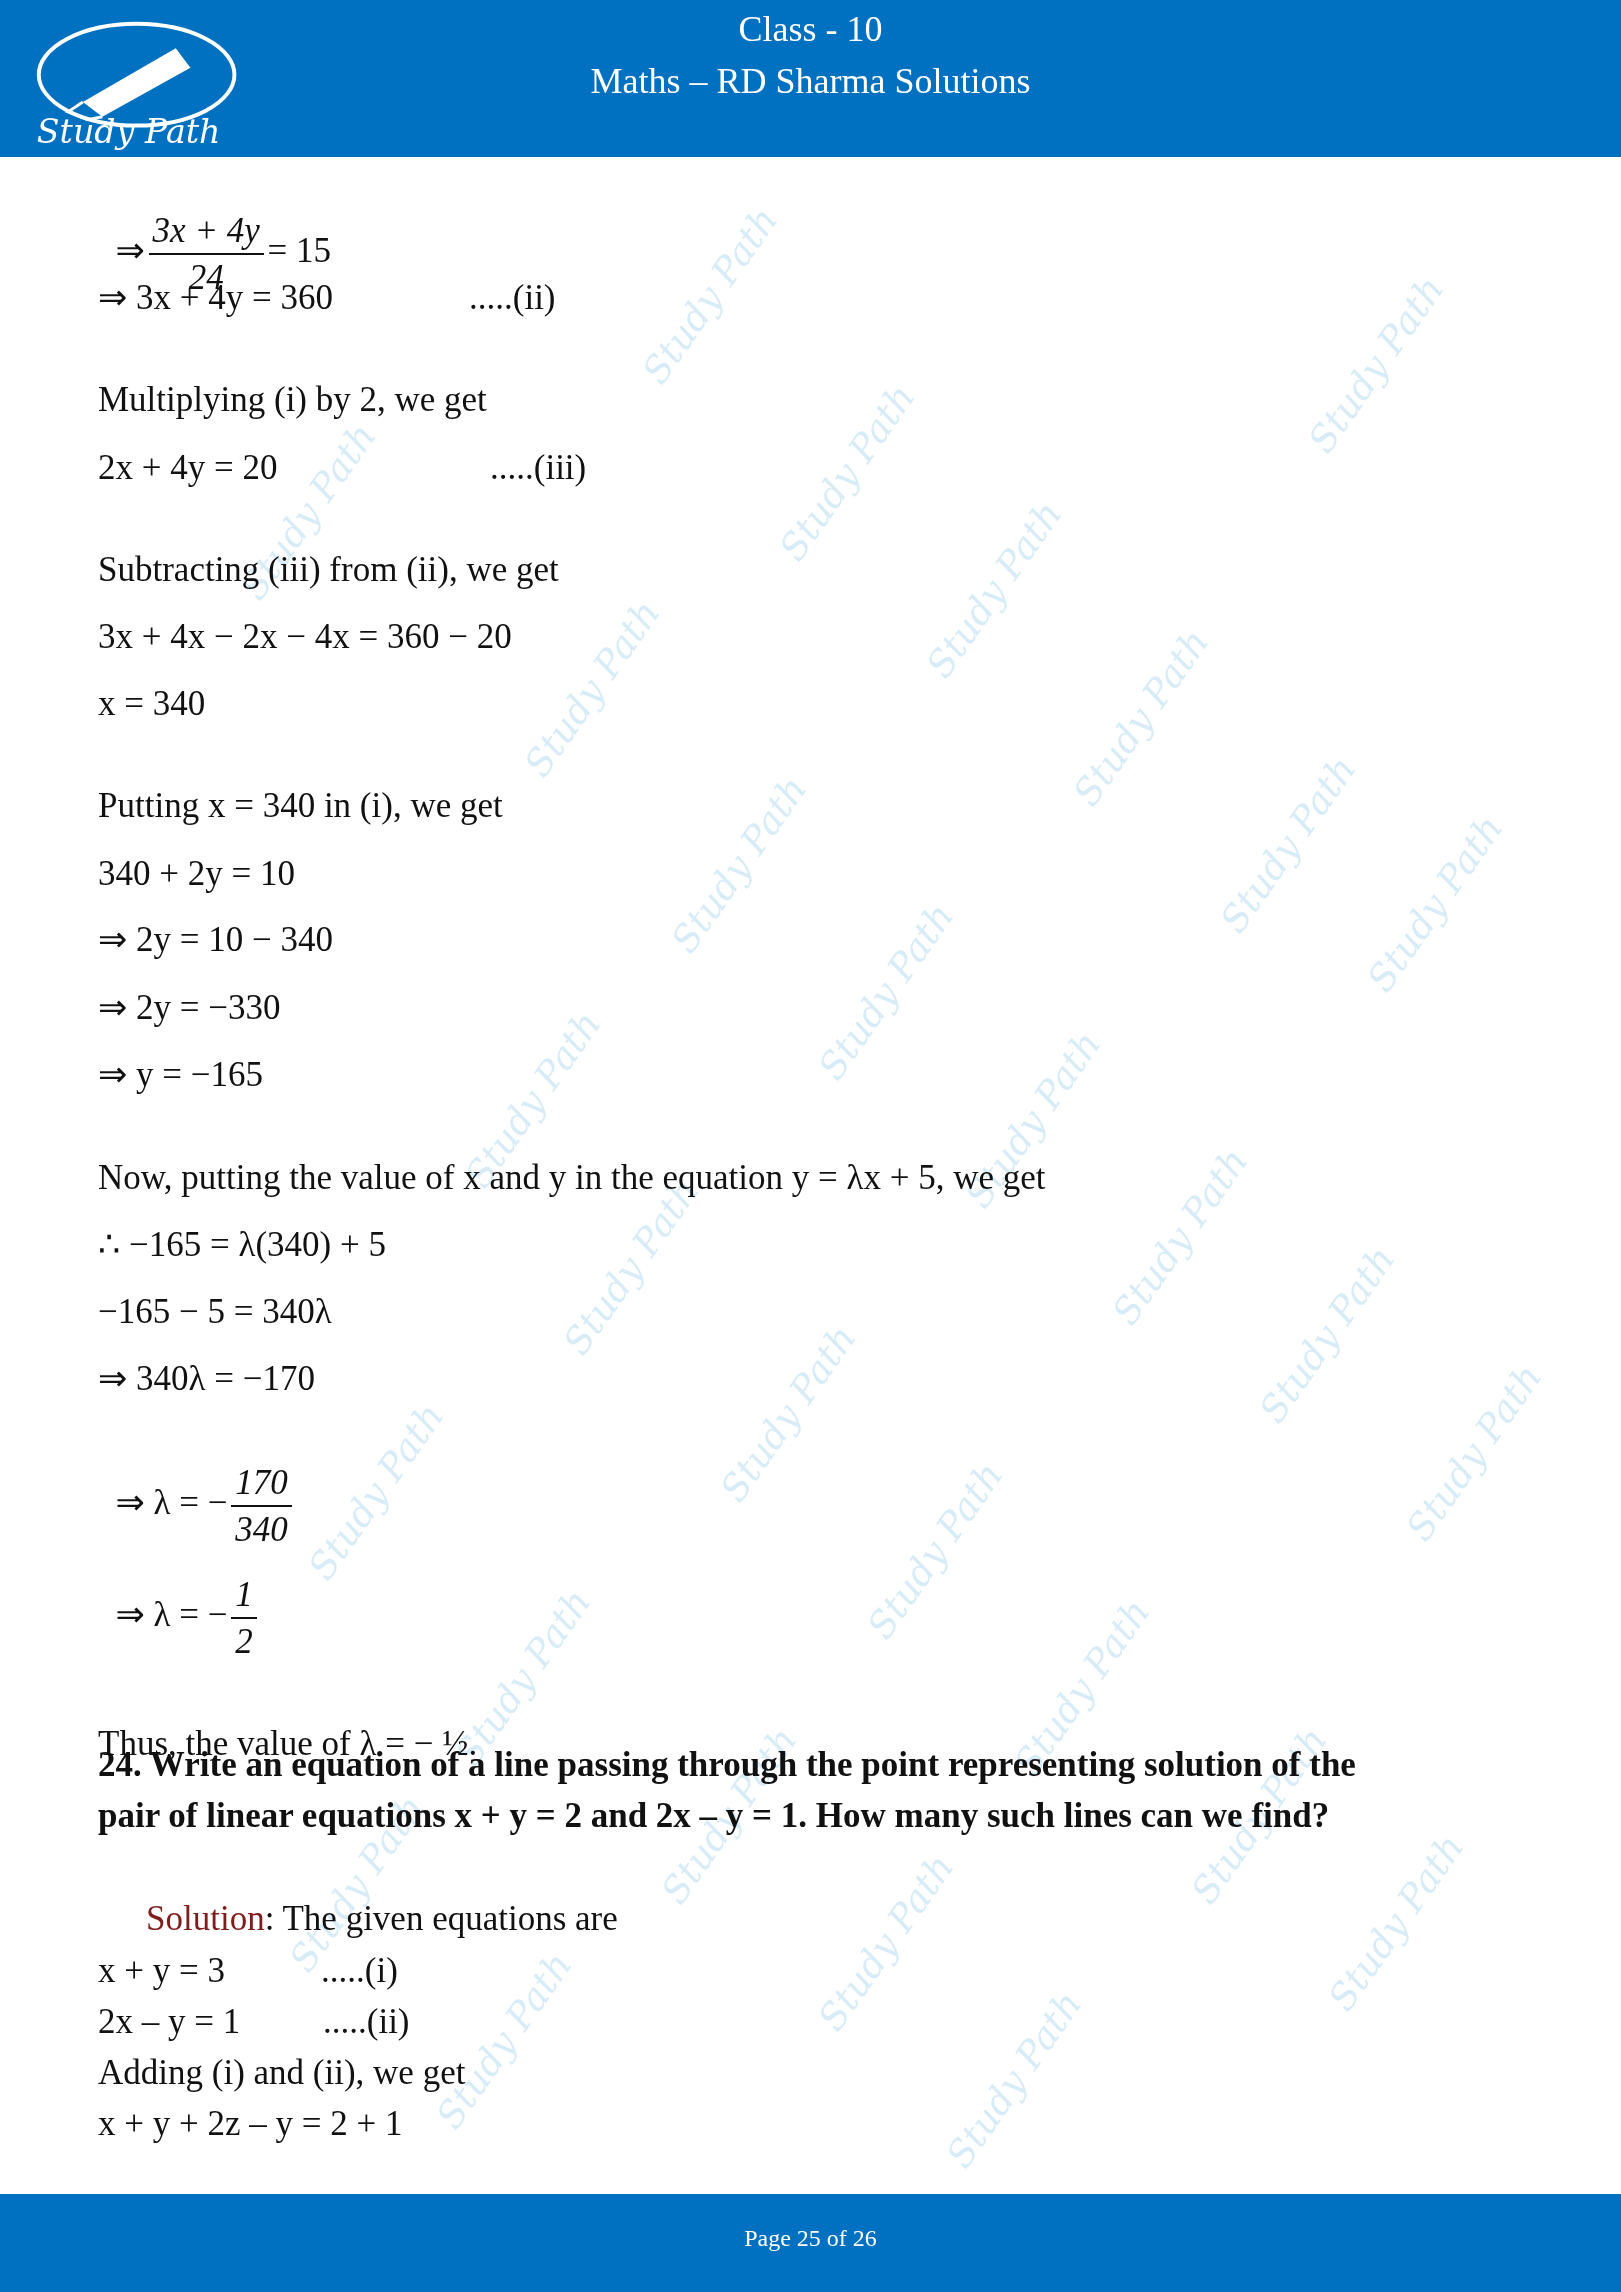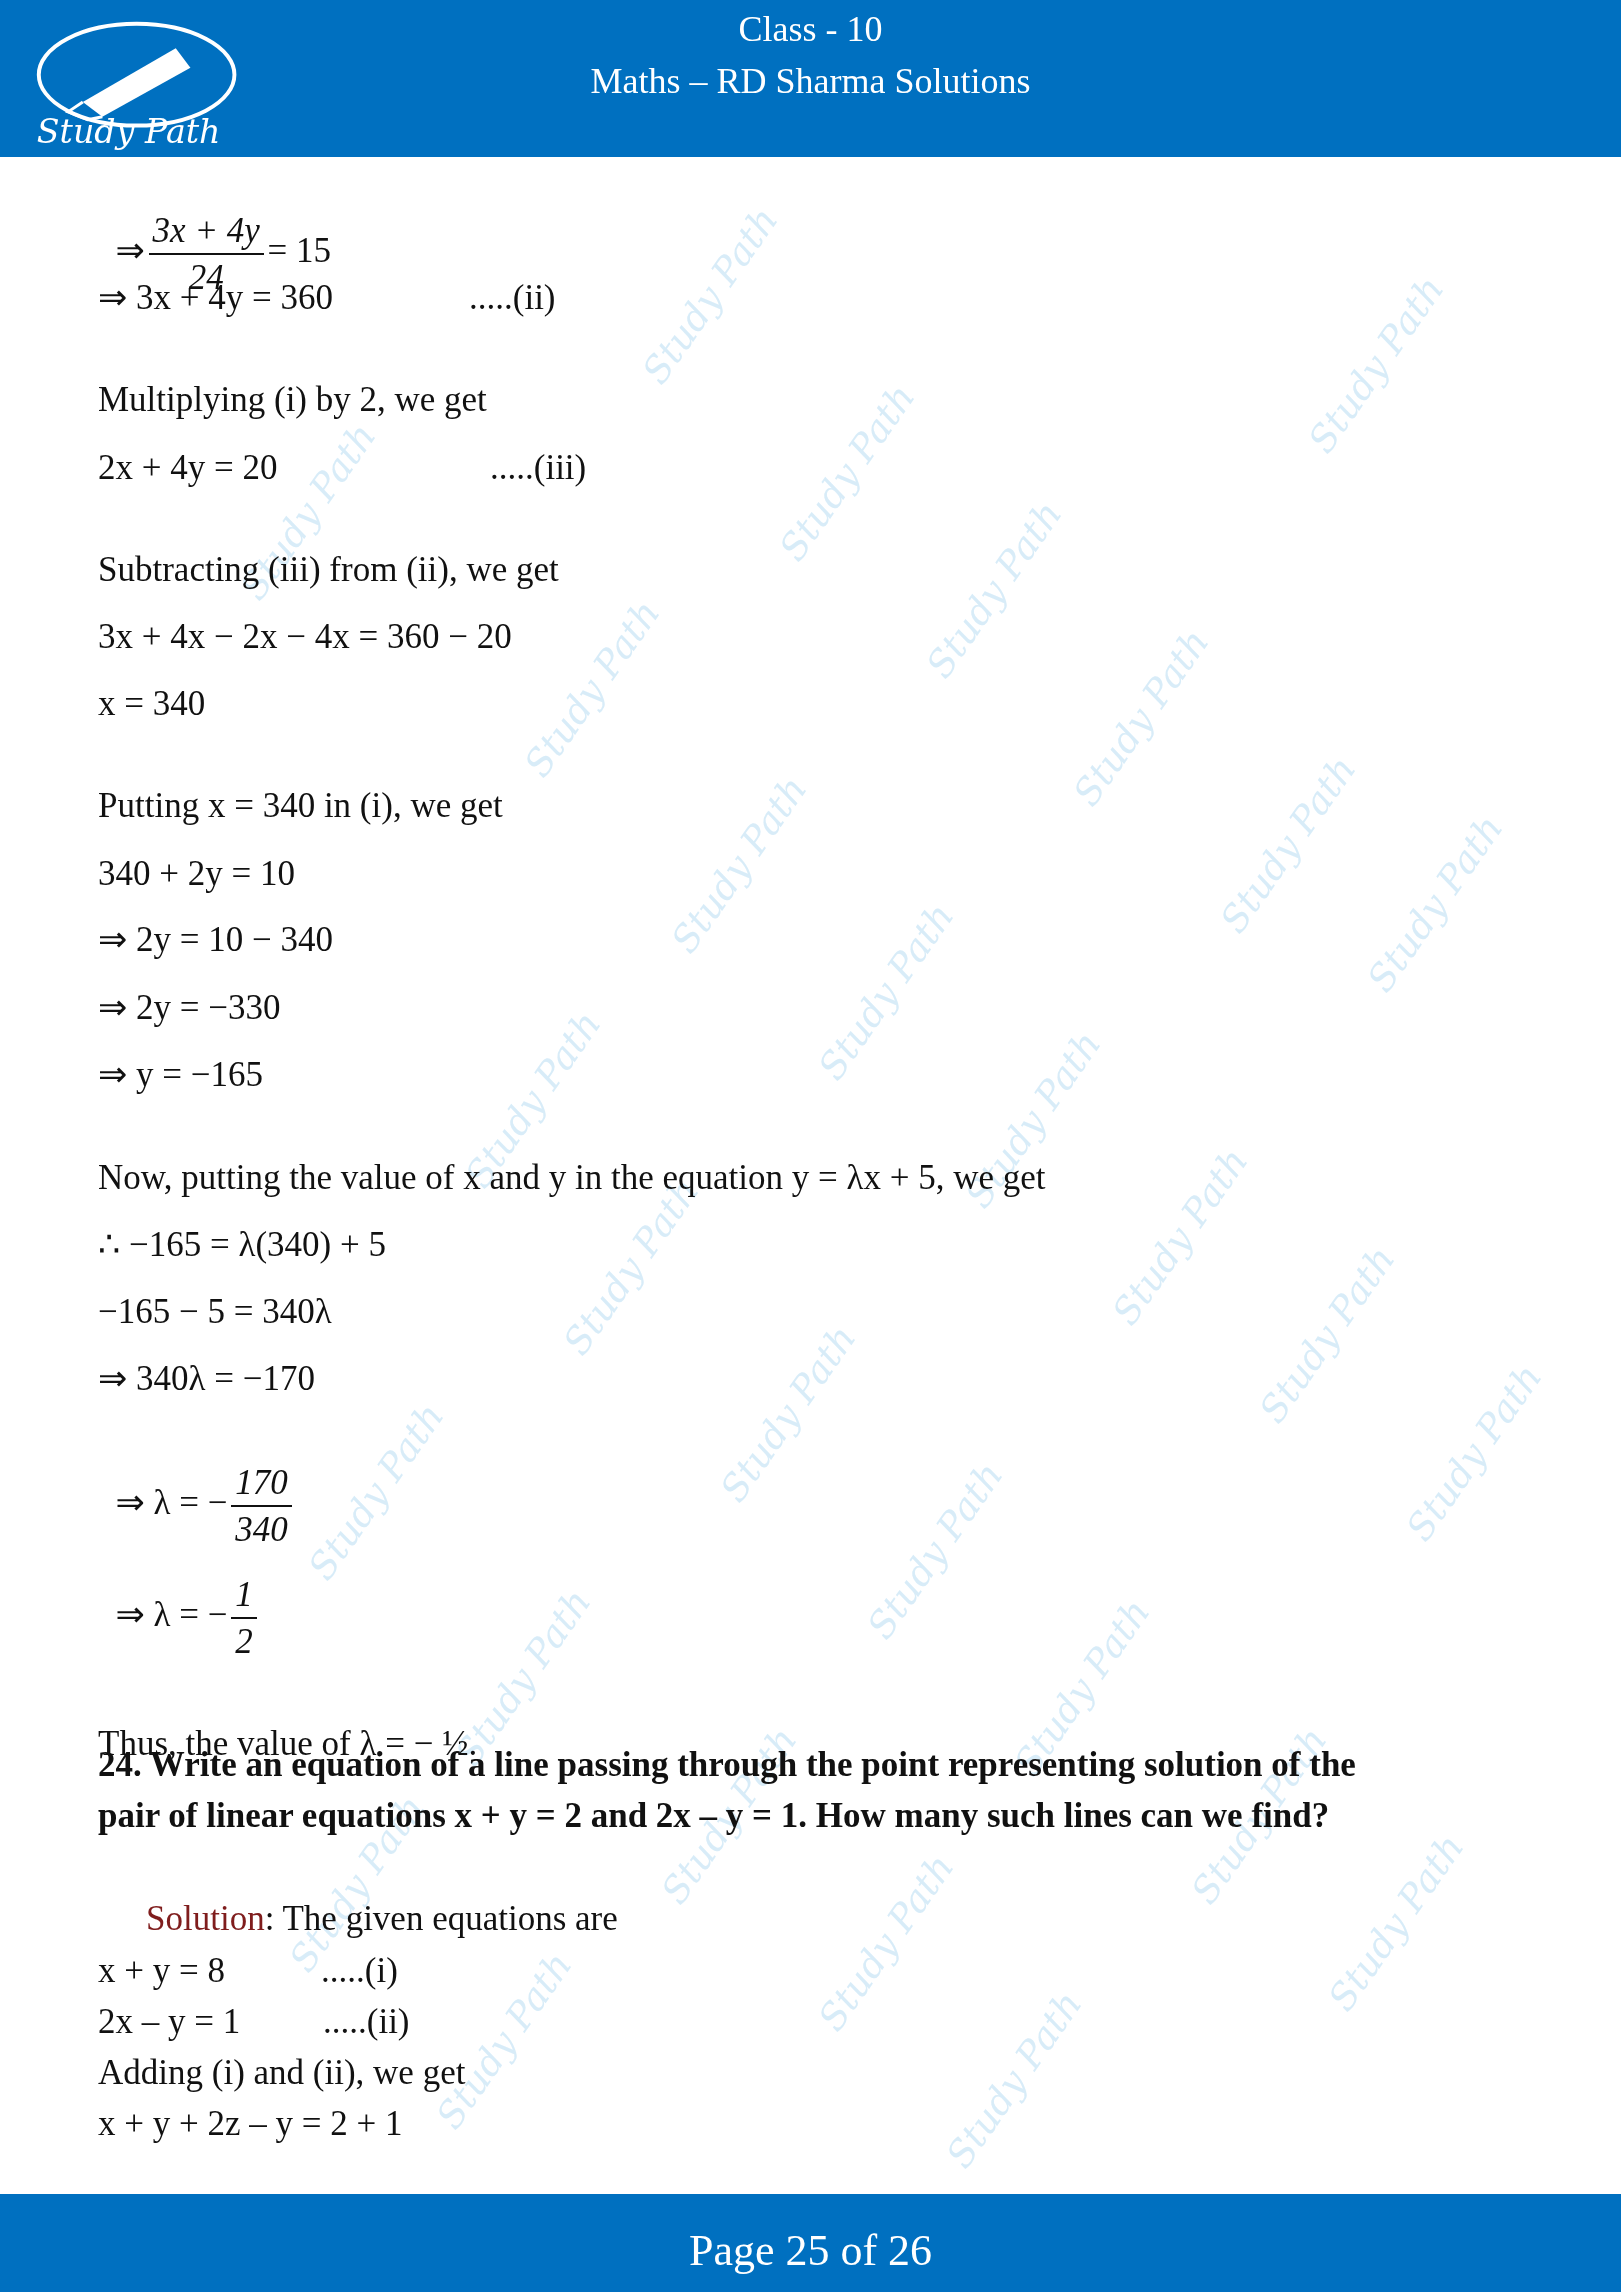--- a/index.html
+++ b/index.html
@@ -2,21 +2,21 @@
 <html><head>
 <meta charset="utf-8">
 <style>
   html, body { margin:0; padding:0; }
   body { width:1621px; height:2293px; position:relative; background:#ffffff; overflow:hidden;
          font-family:"DejaVu Serif", serif; color:#111; }
   .header { position:absolute; left:0; top:0; width:1621px; height:157px; background:#0070c0; color:#fff; }
   .header .t { position:absolute; left:0; width:1621px; text-align:center; font-family:"Liberation Serif", serif; font-size:36px; line-height:39px; }
   .logo { position:absolute; left:29px; top:13.7px; width:225px; height:137px; }
   .footer { position:absolute; left:0; top:2194px; width:1621px; height:99px; background:#0070c0; color:#fff; }
-  .footer .p { position:absolute; top:31px; width:100%; text-align:center; font-family:"Liberation Serif", serif; font-size:44px; }
+  .footer .p { position:absolute; top:31px; width:100%; text-align:center; font-family:"Liberation Serif", serif; font-size:24px; }
   .line { position:absolute; left:98px; font-family:"Liberation Serif", serif; font-size:35px; line-height:43px; white-space:pre; }
   .frac { display:inline-block; vertical-align:middle; text-align:center; margin:0 3.9px;font-style:italic; }
   .frac .n { display:block; padding:0 3.9px; border-bottom:2.9px solid #111; line-height:45px; }
   .frac .d { display:block; line-height:45px; }
   .q { font-weight:bold; }
   .green { color:#7f1d1d; font-weight:normal;margin-left:48px; }
   .wm { position:absolute; color:#cfe8f7; font-family:"DejaVu Serif", serif; font-style:italic; font-size:37px; transform:rotate(-55deg); opacity:0.8; pointer-events:none; }
 </style>
 </head>
 <body>
@@ -91,21 +91,21 @@
 </div>
 <div class="line" style="top:1529px">
   <span>⇒ λ = −</span><span class="frac"><span class="n">1</span><span class="d">2</span></span>
 </div>
 <div class="line" style="top:1722px">Thus, the value of λ = − ½.</div>
 
 <div class="line q" style="top:1743px">24. Write an equation of a line passing through the point representing solution of the</div>
 <div class="line q" style="top:1794px">pair of linear equations x + y = 2 and 2x – y = 1. How many such lines can we find?</div>
 
 <div class="line" style="top:1897px"><span class="green">Solution</span><span>: The given equations are</span></div>
-<div class="line" style="top:1949px">x + y = 8</div>
+<div class="line" style="top:1949px">x + y = 3</div>
 <div class="line" style="top:1949px;left:321px">.....(i)</div>
 <div class="line" style="top:2000px">2x – y = 1</div>
 <div class="line" style="top:2000px;left:323px">.....(ii)</div>
 <div class="line" style="top:2051px">Adding (i) and (ii), we get</div>
 <div class="line" style="top:2102px">x + y + 2z – y = 2 + 1</div>
 
 <div class="footer">
   <div class="p">Page 25 of 26</div>
 </div>
 

